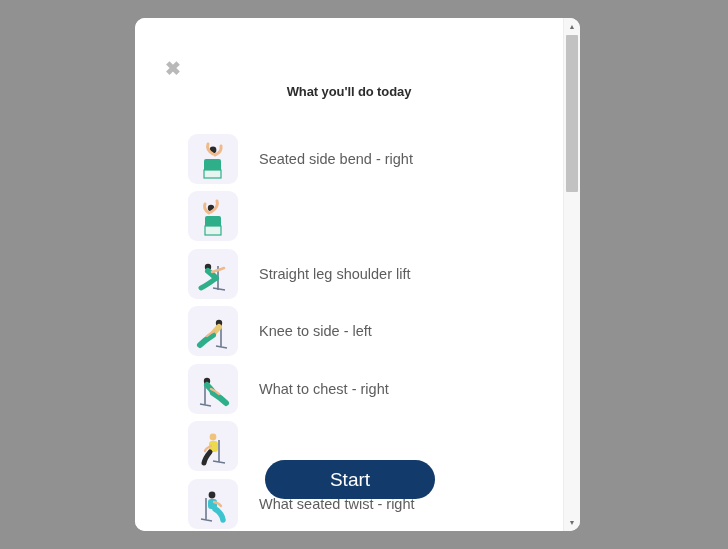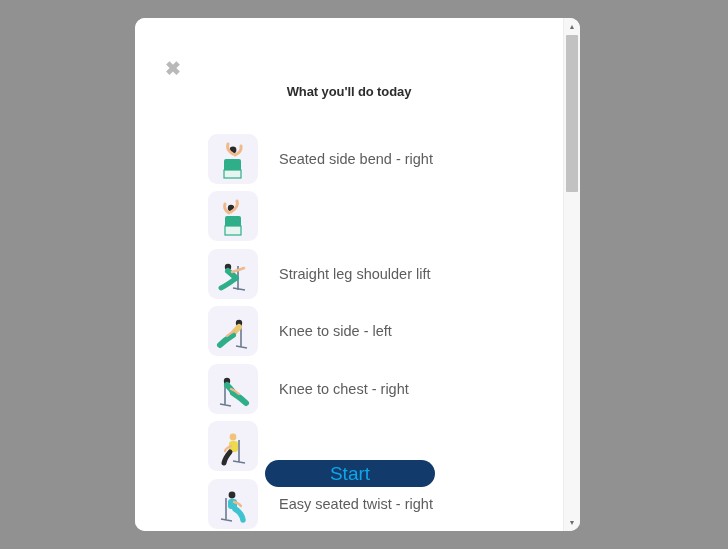--- a/index.html
+++ b/index.html
@@ -116,21 +116,21 @@
     left: 0;
     top: 112px;
     width: 428px;
     list-style: none;
   }
 
   .exercise-item {
     display: flex;
     align-items: center;
     height: 57.5px;
-    padding-left: 73px;
+    padding-left: 53px;
   }
 
   .thumb {
     width: 50px;
     height: 50px;
     border-radius: 9px;
     background: #f3f2fb;
     flex: 0 0 auto;
     display: flex;
     align-items: center;
@@ -146,23 +146,23 @@
     color: #5d5d5d;
     white-space: nowrap;
   }
 
   
   #start-button {
     position: absolute;
     left: 130px;
     top: 442px;
     width: 170px;
-    height: 27px;
+    height: 39px;
     background: #123a6b;
-    color: #0ea5e9;
+    color: #ffffff;
     border: none;
     border-radius: 20px;
     font-family: "Liberation Sans", sans-serif;
     font-size: 19px;
     cursor: pointer;
     z-index: 5;
   }
 
   
   #scrollbar {
@@ -303,21 +303,21 @@
         <li class="exercise-item">
           <span class="thumb">
             <svg viewBox="0 0 44 44">
               <path d="M14 16 L14 38 M9 37 L20 39" stroke="#6b7a8f" stroke-width="1.6" fill="none"></path>
               <circle cx="16" cy="14" r="3.2" fill="#2b2b2b"></circle>
               <path d="M16 18 q4 4 6 7" stroke="#2fae8a" stroke-width="6" fill="none" stroke-linecap="round"></path>
               <path d="M22 26 q8 5 13 10" stroke="#2fae8a" stroke-width="6" fill="none" stroke-linecap="round"></path>
               <path d="M20 22 q5 2 8 5" stroke="#f0b98a" stroke-width="2.4" fill="none" stroke-linecap="round"></path>
             </svg>
           </span>
-          <span class="exercise-label">Knee to chest - right</span>
+          <span class="exercise-label">What to chest - right</span>
         </li>
 
         <li class="exercise-item">
           <span class="thumb">
             <svg viewBox="0 0 44 44">
               <path d="M28 16 L28 38 M22 37 L34 39" stroke="#6b7a8f" stroke-width="1.6" fill="none"></path>
               <circle cx="22" cy="13" r="3.4" fill="#f0c27a"></circle>
               <rect x="18" y="17" width="9" height="11" rx="3" fill="#ecd94e"></rect>
               <path d="M19 28 q-5 6 -6 11" stroke="#2b2b2b" stroke-width="5" fill="none" stroke-linecap="round"></path>
               <path d="M20 22 q-5 2 -6 5" stroke="#f0b98a" stroke-width="2.4" fill="none" stroke-linecap="round"></path>
@@ -328,21 +328,21 @@
         <li class="exercise-item">
           <span class="thumb">
             <svg viewBox="0 0 44 44">
               <path d="M15 16 L15 38 M10 37 L21 39" stroke="#6b7a8f" stroke-width="1.6" fill="none"></path>
               <circle cx="21" cy="13" r="3.4" fill="#2b2b2b"></circle>
               <rect x="17" y="17" width="9" height="10" rx="3" fill="#3ec4d0"></rect>
               <path d="M24 27 q7 4 8 11" stroke="#3ec4d0" stroke-width="5.5" fill="none" stroke-linecap="round"></path>
               <path d="M23 20 q5 1 7 4" stroke="#f0b98a" stroke-width="2.4" fill="none" stroke-linecap="round"></path>
             </svg>
           </span>
-          <span class="exercise-label">Easy seated twist - right</span>
+          <span class="exercise-label">What seated twist - right</span>
         </li>
 
       </ul>
 
       <button id="start-button">Start</button>
 
     </div>
 
     <div id="scrollbar">
       <div class="sb-arrow" id="sb-arrow-up">▲</div>

